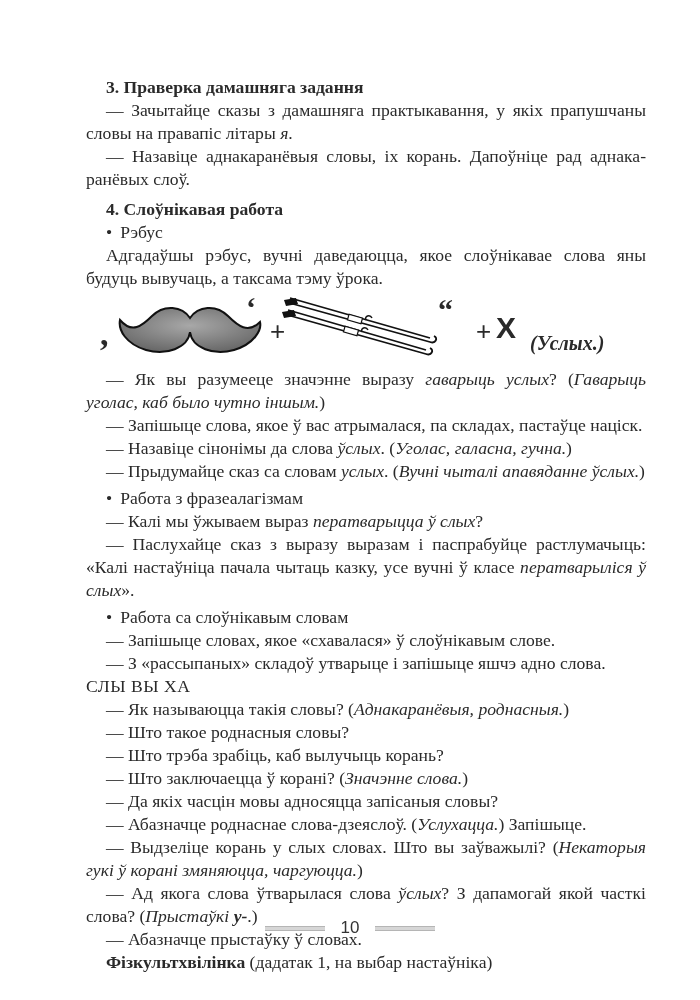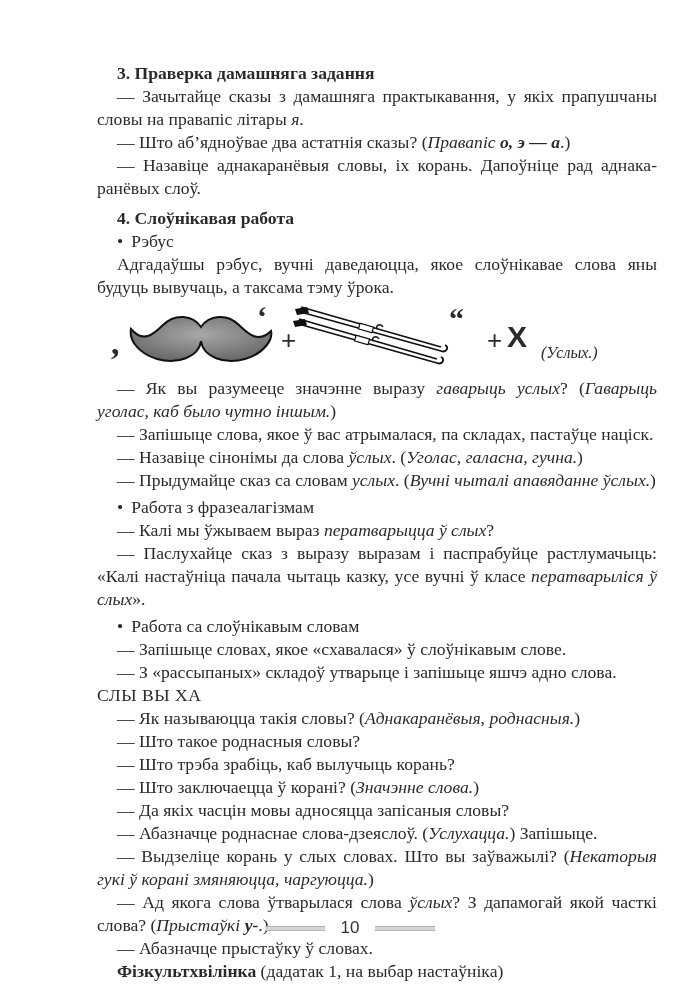--- a/index.html
+++ b/index.html
@@ -1,18 +1,18 @@
 <!DOCTYPE html>
 <html><head>
 <meta charset="utf-8">
 <style>
   html, body { margin: 0; padding: 0; background: #ffffff; }
   body { width: 700px; height: 1000px; position: relative; overflow: hidden;
          font-family: "Liberation Serif", "DejaVu Serif", serif; color: #2a2a2a; }
-  .page { position: absolute; left: 86px; top: 62px; width: 560px; font-size: 17.6px; line-height: 23px; margin-left: 11px; }
+  .page { position: absolute; left: 86px; top: 76px; width: 560px; font-size: 17.6px; line-height: 23px; }
   .p { margin: 0; text-indent: 20px; text-align: justify; }
   .h { margin: 0; text-indent: 20px; font-weight: bold; }
   .gap { height: 7px; }
   .gap-sm { height: 4px; }
   i { font-style: italic; }
   b { font-weight: bold; }
   .center { text-align: left; text-indent: 0; margin: 0; letter-spacing: 0.5px; }
   .bul::before { content: "•"; margin-right: 8px; }
   .rebus { position: relative; height: 68px; margin: 6px 0 4px 0; }
   .rebus > * { position: absolute; }
@@ -20,21 +20,20 @@
   .footer .line { display: inline-block; width: 60px; height: 3px; border-top: 1px solid #b5b5b5; border-bottom: 1px solid #b5b5b5; background: #d6d6d6; vertical-align: middle; }
   .footer .num { display: inline-block; margin: 0 12px; font-family: "Liberation Sans", "DejaVu Sans", sans-serif; font-size: 17px; color: #333; vertical-align: middle; }
 </style>
 </head>
 <body>
 
 <div class="page">
 
   <p class="h">3. Праверка дамашняга задання</p>
   <p class="p"><span>— Зачытайце сказы з дамашняга практыкавання, у якіх прапушчаны словы на правапіс літары </span><i>я</i><span>.</span></p>
-  <p class="p"><span>— Што аб’ядноўвае два астатнія сказы? (</span><i>Правапіс </i><b><i>о, э — а</i></b><span>.)</span></p>
   <p class="p">— Назавіце аднакаранёвыя словы, іх корань. Дапоўніце рад аднака­ранёвых слоў.</p>
 
   <div class="gap"></div>
   <p class="h">4. Слоўнікавая работа</p>
   <p class="p bul">Рэбус</p>
   <p class="p">Адгадаўшы рэбус, вучні даведаюцца, якое слоўнікавае слова яны будуць вывучаць, а таксама тэму ўрока.</p>
 
   <div class="rebus">
     <span style="left:14px; top:26px; font-size:34px; font-weight:bold;">,</span>
     <svg style="left:26px; top:4px;" width="156" height="56" viewBox="0 0 156 56">
@@ -58,21 +57,21 @@
       <path d="M4 4 L16 2 L18 8 L6 10 Z" fill="#111"></path>
       <path d="M2 16 L14 14 L16 20 L4 22 Z" fill="#111"></path>
       <rect x="68" y="20" width="14" height="6" transform="rotate(16 75 23)" fill="#fff" stroke="#111" stroke-width="1.2"></rect>
       <rect x="64" y="32" width="14" height="6" transform="rotate(16 71 35)" fill="#fff" stroke="#111" stroke-width="1.2"></rect>
       <path d="M86 24 C84 20, 90 18, 92 22" fill="none" stroke="#111" stroke-width="1.5"></path>
       <path d="M82 36 C80 32, 86 30, 88 34" fill="none" stroke="#111" stroke-width="1.5"></path>
     </svg>
     <span style="left:352px; top:2px; font-size:30px; font-weight:bold;">“</span>
     <span style="left:390px; top:24px; font-size:26px; font-family:'Liberation Sans',sans-serif;">+</span>
     <span style="left:410px; top:20px; font-size:30px; font-weight:bold; font-family:'Liberation Sans',sans-serif;">Х</span>
-    <i style="left:444px; top:36px; font-size:16px;">(Услых.)</i>
+    <i style="left:444px; top:36px; font-size:20px;font-weight:bold;">(Услых.)</i>
   </div>
 
   <p class="p"><span>— Як вы разумееце значэнне выразу </span><i>гаварыць услых</i><span>? (</span><i>Гаварыць уголас, каб было чутно іншым.</i><span>)</span></p>
   <p class="p">— Запішыце слова, якое ў вас атрымалася, па складах, пастаўце націск.</p>
   <p class="p"><span>— Назавіце сінонімы да слова </span><i>ўслых</i><span>. (</span><i>Уголас, галасна, гучна.</i><span>)</span></p>
   <p class="p"><span>— Прыдумайце сказ са словам </span><i>услых</i><span>. (</span><i>Вучні чыталі апавяданне ўслых.</i><span>)</span></p>
 
   <div class="gap-sm"></div>
   <p class="p bul">Работа з фразеалагізмам</p>
   <p class="p"><span>— Калі мы ўжываем выраз </span><i>ператварыцца ў слых</i><span>?</span></p>

